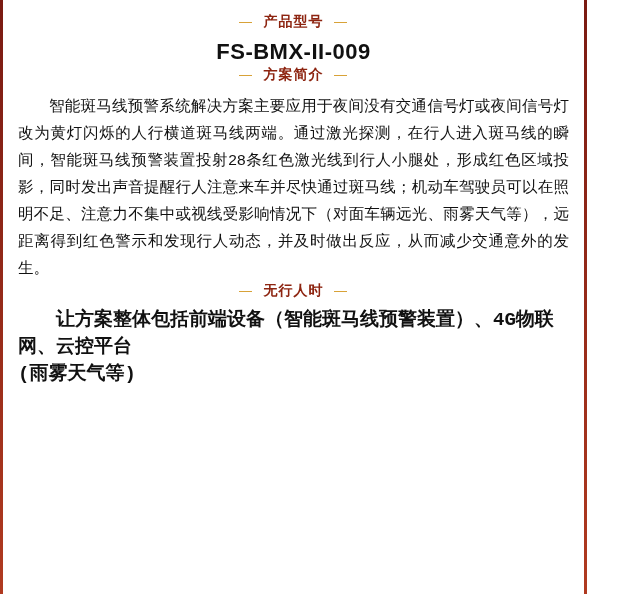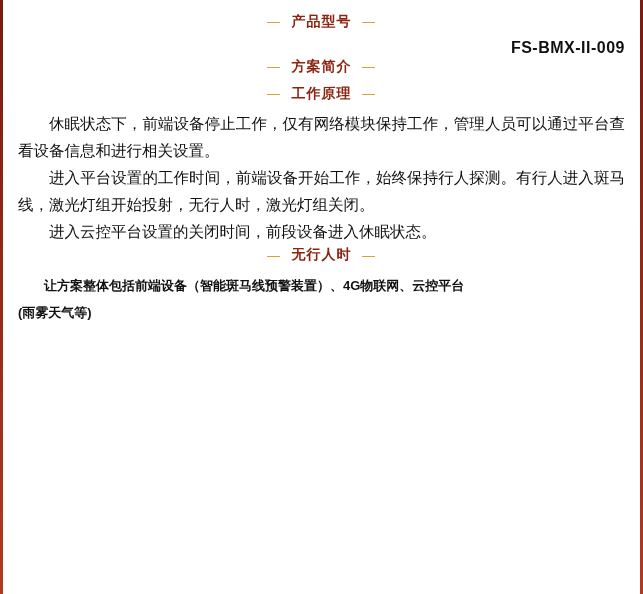--- a/index.html
+++ b/index.html
@@ -10,21 +10,21 @@
     width: 643px;
     height: 594px;
     background: #ffffff;
     font-family: "Liberation Sans", sans-serif;
     color: #111111;
     overflow: hidden;
     position: relative;
   }
   .page {
     position: relative;
-    width: 643px;
+    width: 587px;
     height: 594px;
     box-sizing: border-box;
     padding: 12px 18px 0 18px;
   }
   
   .edge-rule-left,
   .edge-rule-right {
     position: absolute;
     top: 0;
     bottom: 0;
@@ -46,49 +46,50 @@
     padding: 0 6px;
   }
   .section-head .title {
     color: #8d2410;
     font-size: 14px;
     font-weight: bold;
     letter-spacing: 1px;
     vertical-align: middle;
   }
   .model-number {
-    text-align: right;
+    text-align: center;
     color: #111111;
-    font-size: 16px;
+    font-size: 22px;
     font-weight: bold;
     letter-spacing: 0.5px;
     margin: 8px 0 0 0;
   }
   .block {
   }
   .body-text {
     font-size: 15.5px;
     line-height: 27px;
     color: #111111;
     text-align: justify;
     margin: 0;
   }
   .body-text.indent {
     text-indent: 2em;
   }
   .p-gap {
     margin-top: 0px;
   }
   .bold-line {
-    font-size: 13px;
+    font-size: 19px;
     line-height: 27px;
     font-weight: bold;
     color: #111111;
     text-indent: 2em;
     margin: 0;
+    font-family: Liberation Mono, monospace;
   }
   .bold-line.cont {
     text-indent: 0;
   }
 </style>
 </head>
 <body>
 
 <div class="page">
 
@@ -103,32 +104,23 @@
     </div>
     <div class="model-number">FS-BMX-II-009</div>
   </div>
 
   <div class="block">
     <div class="section-head">
       <span class="dash">—</span>
       <span class="title">方案简介</span>
       <span class="dash">—</span>
     </div>
+    <p class="body-text indent">智能斑马线预警系统解决方案主要应用于夜间没有交通信号灯或夜间信号灯改为黄灯闪烁的人行横道斑马线两端。通过激光探测，在行人进入斑马线的瞬间，智能斑马线预警装置投射28条红色激光线到行人小腿处，形成红色区域投影，同时发出声音提醒行人注意来车并尽快通过斑马线；机动车驾驶员可以在照明不足、注意力不集中或视线受影响情况下（对面车辆远光、雨雾天气等），远距离得到红色警示和发现行人动态，并及时做出反应，从而减少交通意外的发生。</p>
   </div>
 
-  <div class="block">
-    <div class="section-head">
-      <span class="dash">—</span>
-      <span class="title">工作原理</span>
-      <span class="dash">—</span>
-    </div>
-    <p class="body-text indent">休眠状态下，前端设备停止工作，仅有网络模块保持工作，管理人员可以通过平台查看设备信息和进行相关设置。</p>
-    <p class="body-text indent p-gap">进入平台设置的工作时间，前端设备开始工作，始终保持行人探测。有行人进入斑马线，激光灯组开始投射，无行人时，激光灯组关闭。</p>
-    <p class="body-text indent p-gap">进入云控平台设置的关闭时间，前段设备进入休眠状态。</p>
-  </div>
 
   <div class="block">
     <div class="section-head">
       <span class="dash">—</span>
       <span class="title">无行人时</span>
       <span class="dash">—</span>
     </div>
     <p class="bold-line">让方案整体包括前端设备（智能斑马线预警装置）、4G物联网、云控平台</p>
     <p class="bold-line cont">(雨雾天气等)</p>
   </div>

